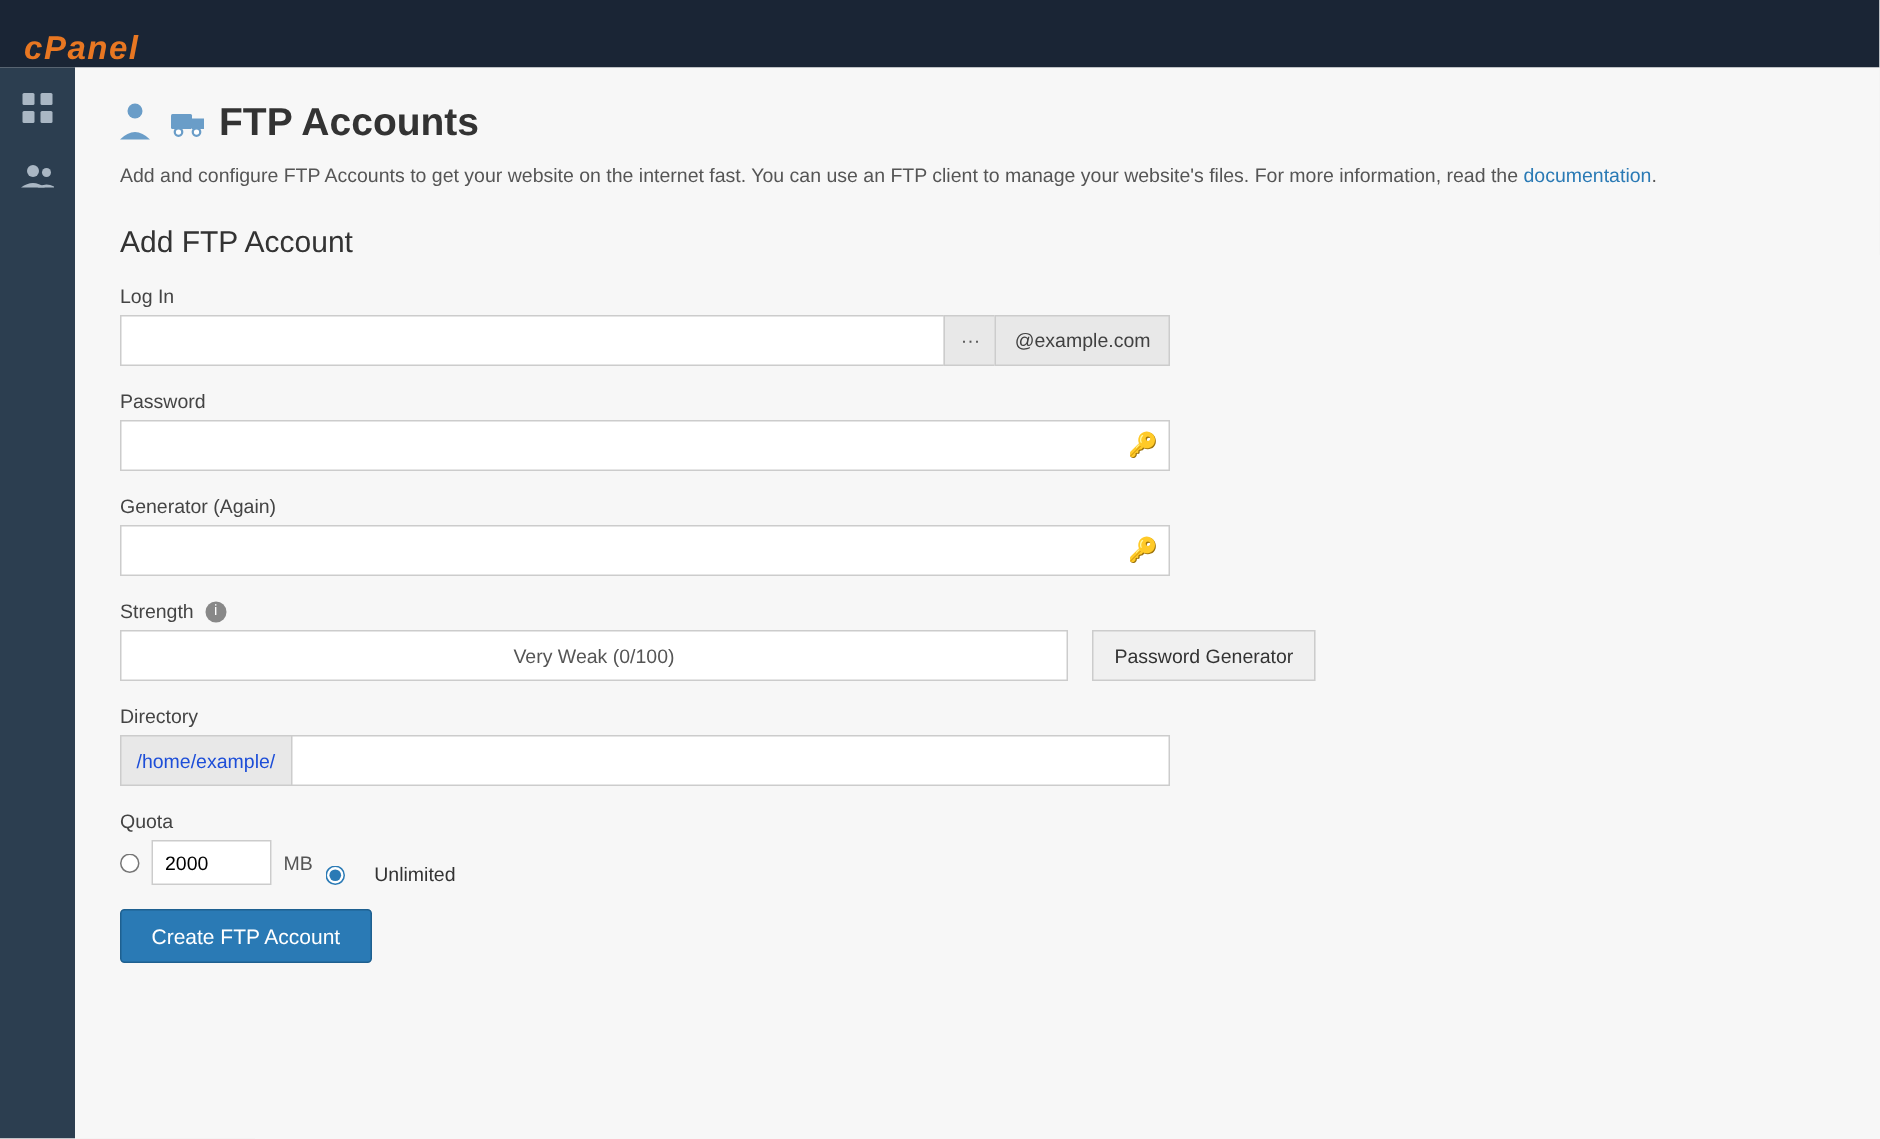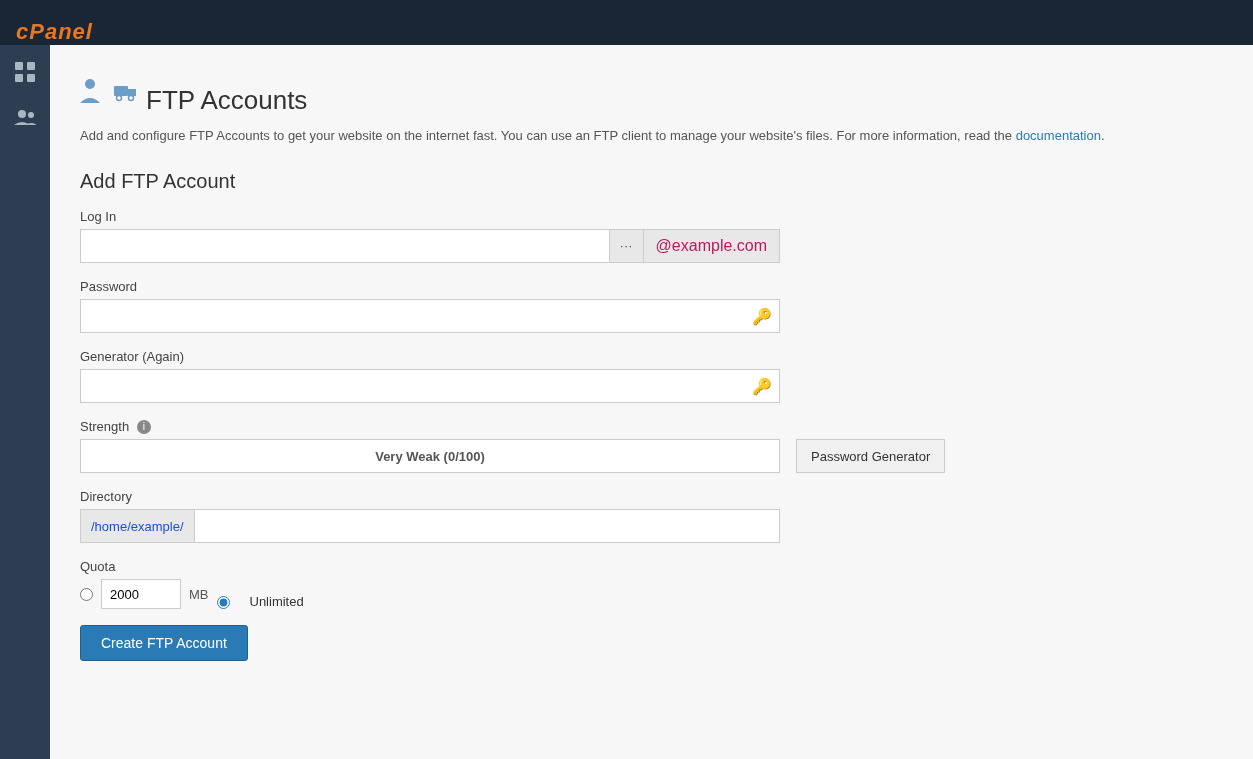--- a/index.html
+++ b/index.html
@@ -54,23 +54,22 @@
 
     
     .page-header {
       display: flex;
       align-items: center;
       gap: 10px;
       margin-bottom: 10px;
     }
     .page-title {
       font-size: 26px;
-      font-weight: normal;
+      font-weight: bold;
       color: #333;
-      margin-top: 20px;
     }
 
     .description {
       font-size: 13px;
       color: #555;
       margin-bottom: 24px;
       line-height: 1.5;
     }
     .description a {
       color: #2a7ab5;
@@ -133,22 +132,21 @@
       font-size: 16px;
     }
 
     
     .strength-row {
       display: flex;
       align-items: center;
       gap: 16px;
     }
     .strength-bar-container {
-      width: 700px;
-      font-weight: bold;
+      width: 632px;
     }
     .strength-bar {
       width: 100%;
       height: 34px;
       background: #fff;
       border: 1px solid #ccc;
       display: flex;
       align-items: center;
       justify-content: center;
       font-size: 13px;
@@ -283,22 +281,22 @@
       font-size: 13px;
       color: #555;
     }
     .login-domain {
       height: 34px;
       padding: 0 12px;
       background: #e8e8e8;
       border: 1px solid #ccc;
       display: flex;
       align-items: center;
-      font-size: 16px;
-      color: #be185d;
+      font-size: 13px;
+      color: #404040;
     }
   </style>
 </head>
 <body>
 
 <div id="topbar">
   <div class="logo">
     <span>c</span><span>Panel</span>
   </div>
 </div>

